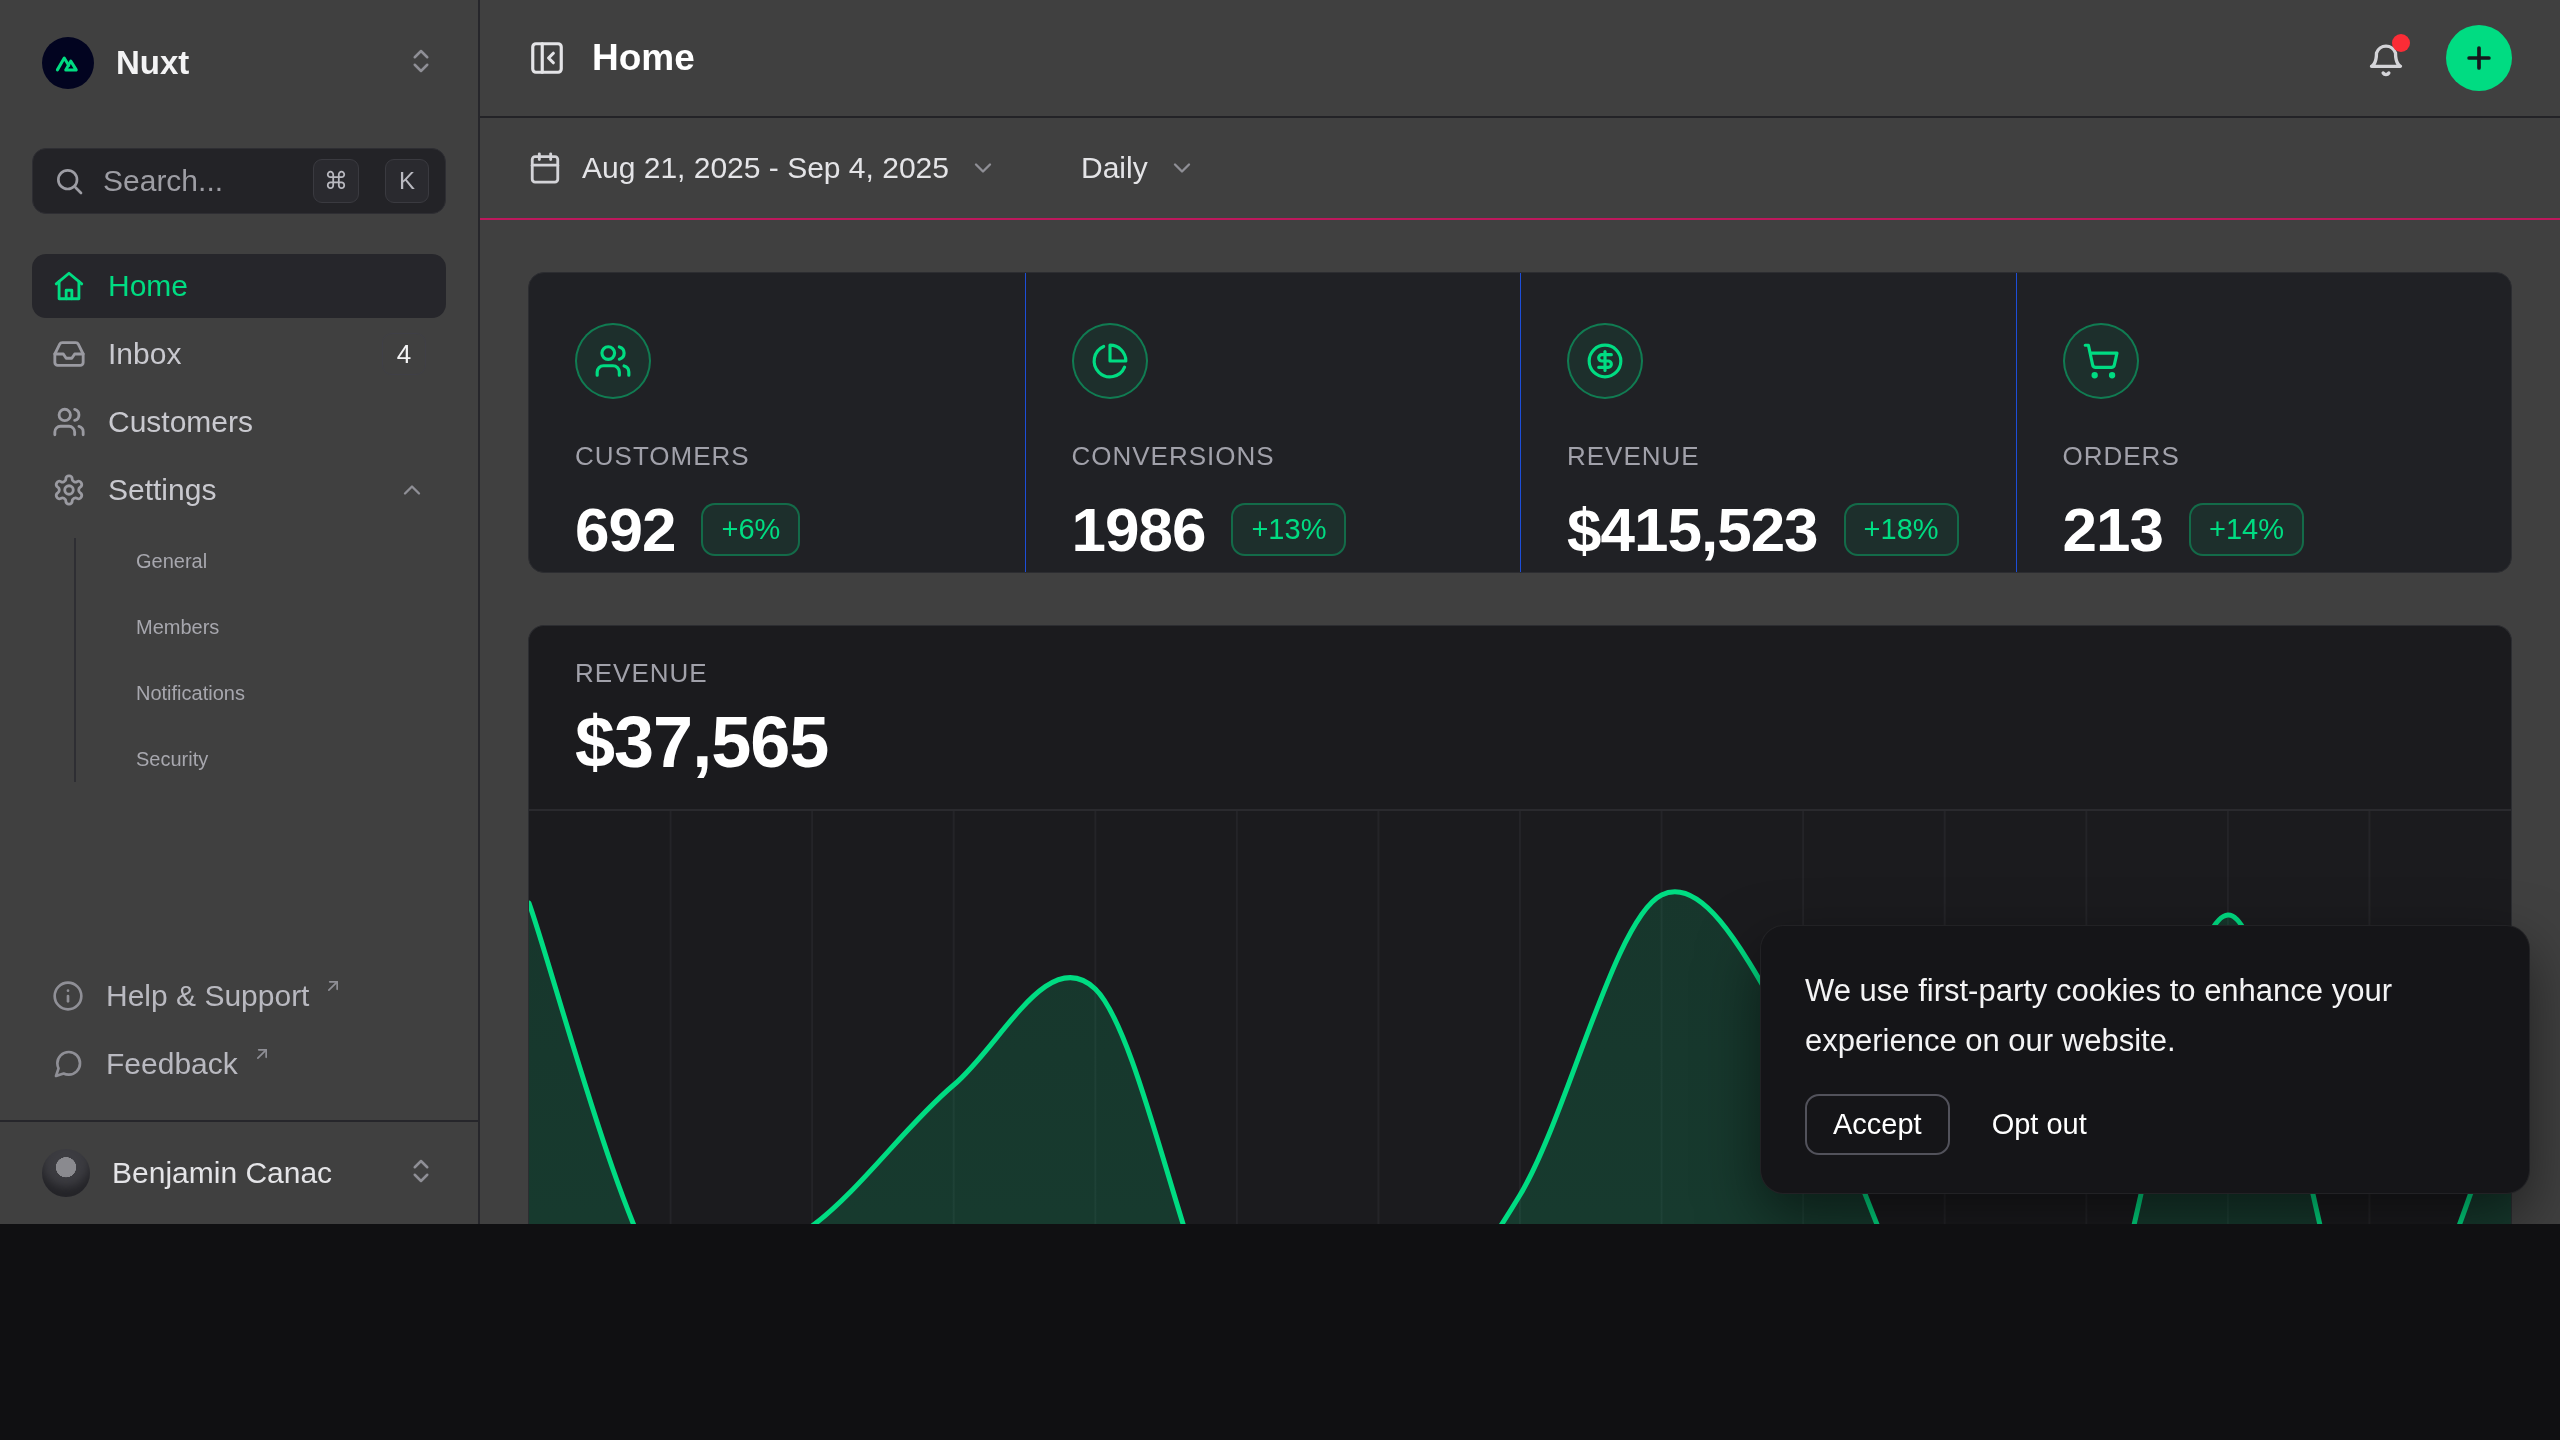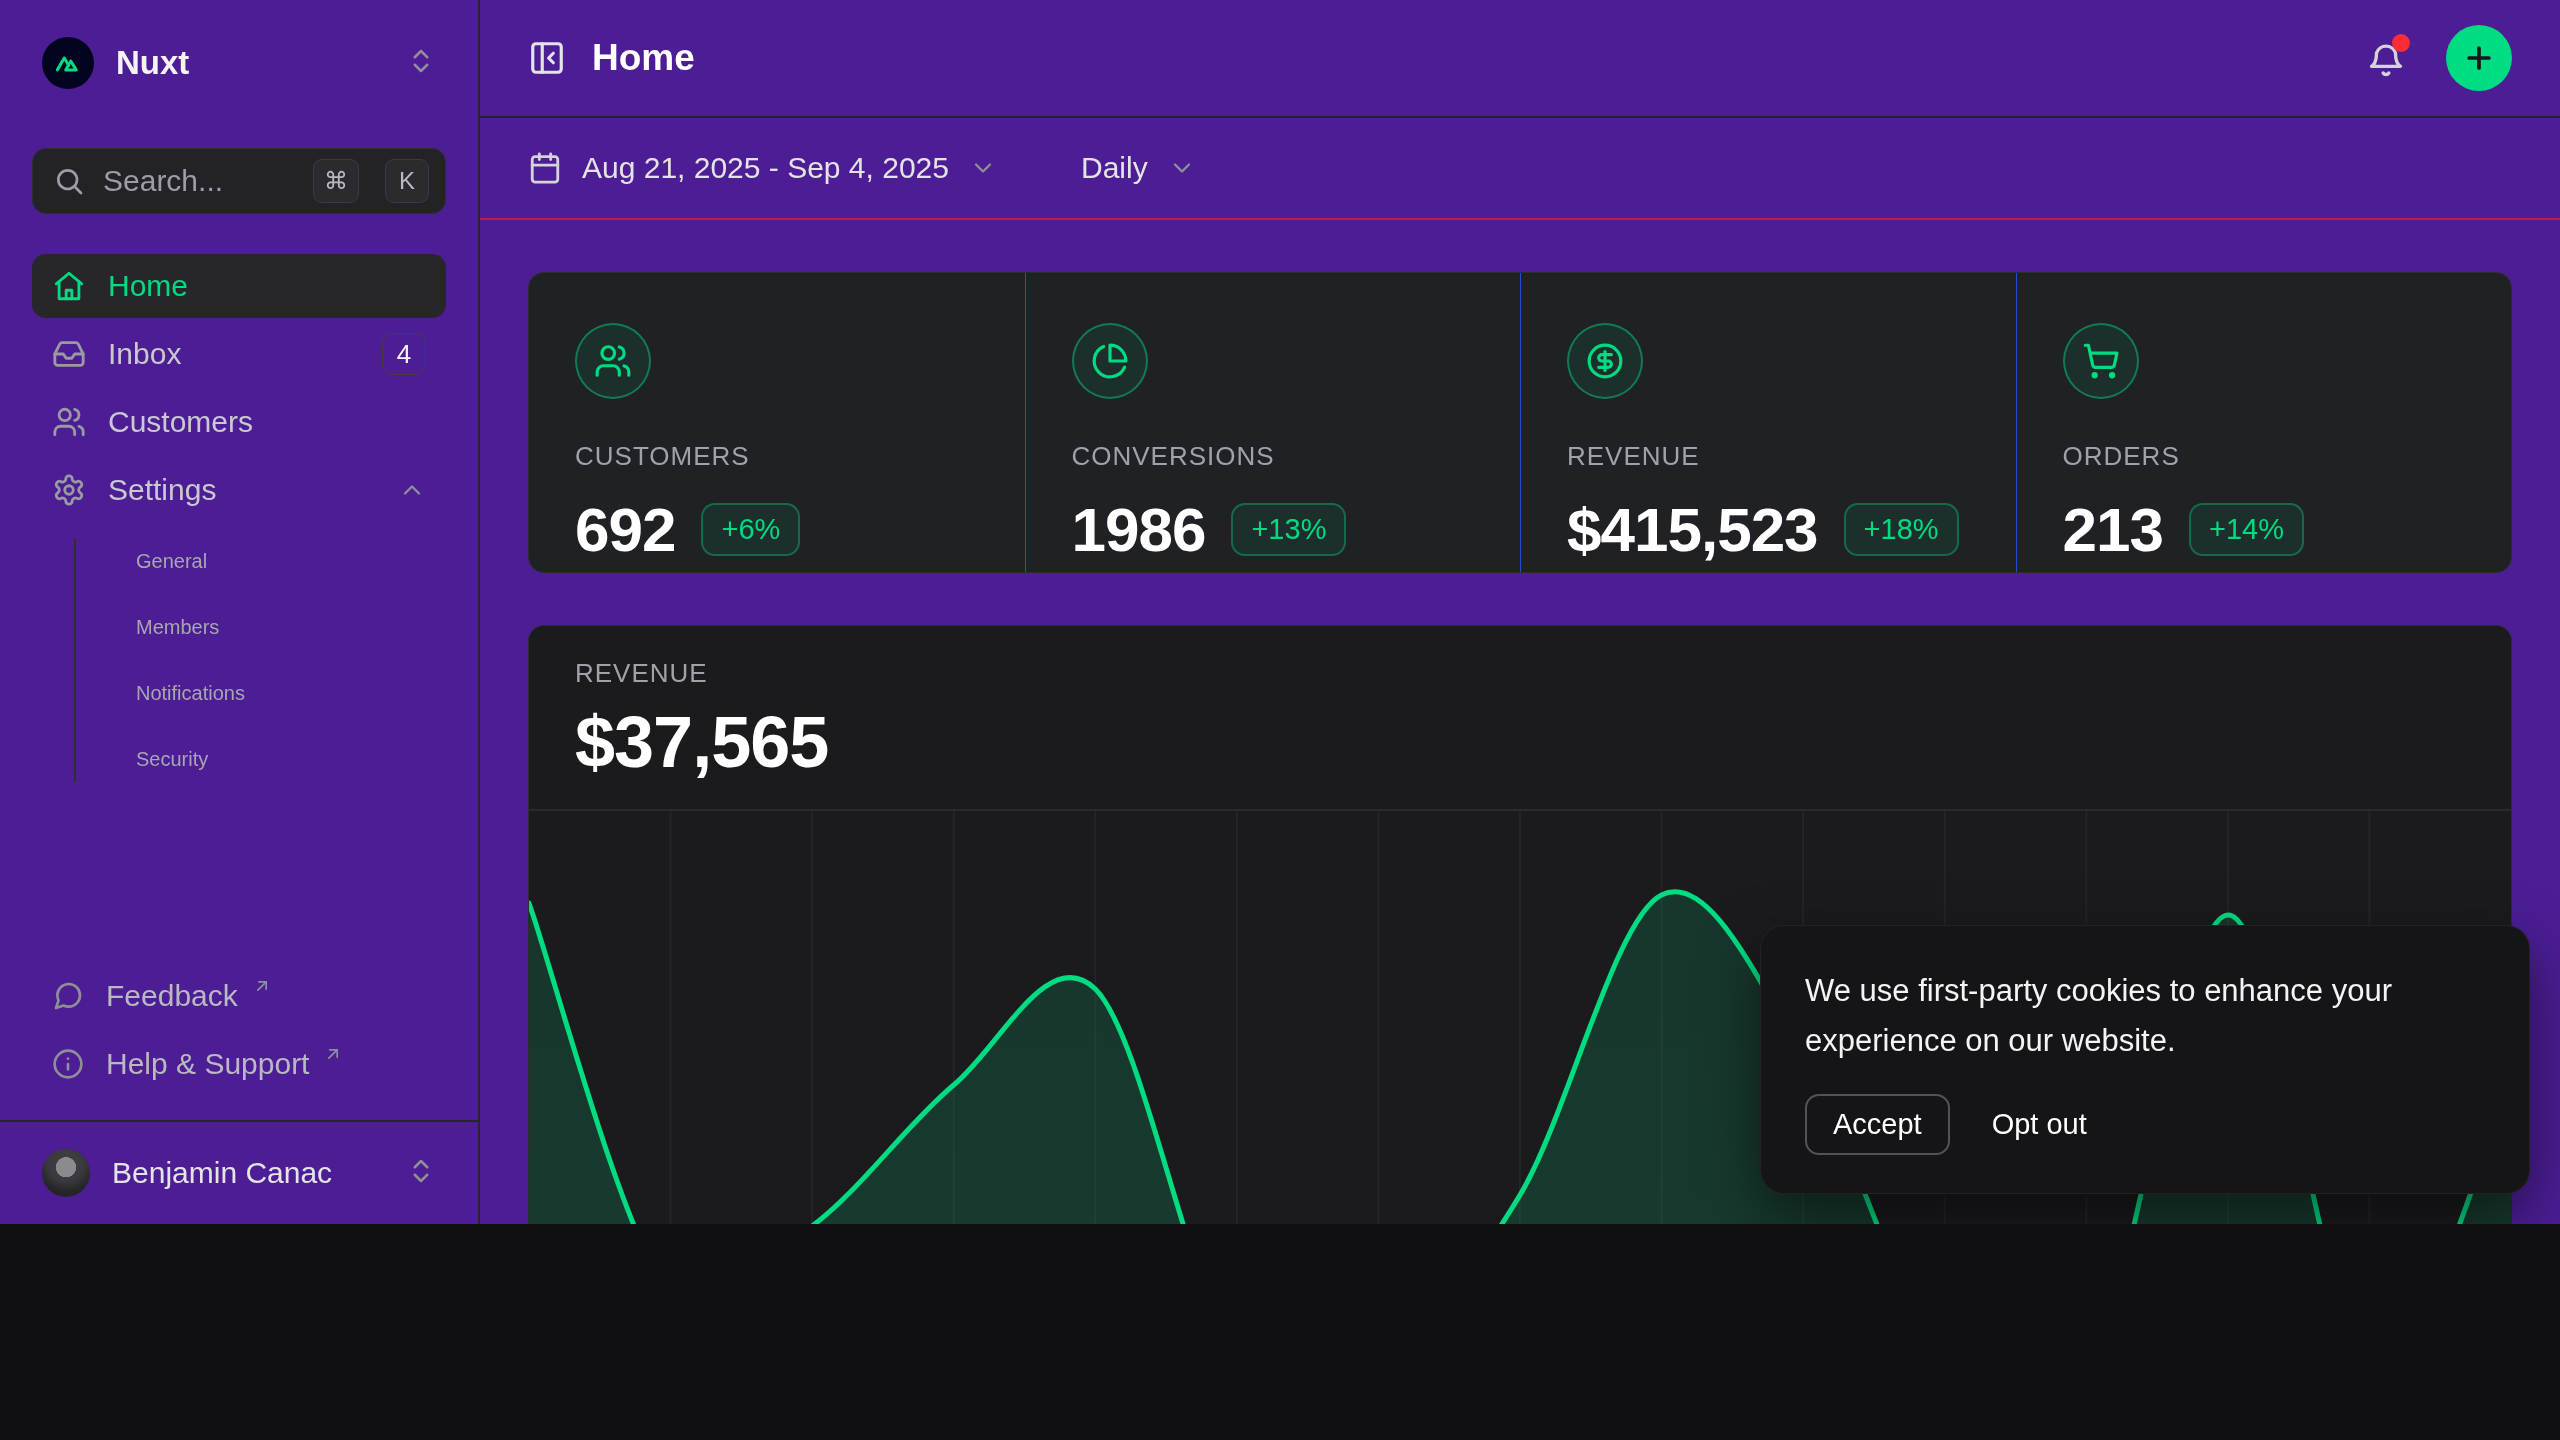--- a/index.html
+++ b/index.html
@@ -1,18 +1,18 @@
 <!DOCTYPE html>
 <html><head>
 <meta charset="utf-8">
 <style>
   * { margin:0; padding:0; box-sizing:border-box; }
   html,body { width:100%; height:100%; background:#101012; }
   body { font-family:"Liberation Sans","DejaVu Sans",sans-serif; color:#e4e4e7; overflow:hidden; }
-  #app { position:relative; width:2560px; height:1224px; background:#4c1d95; display:flex; overflow:hidden; }
+  #app { position:relative; width:2560px; height:1224px; background:#404040; display:flex; overflow:hidden; }
 
   
   .sidebar { width:480px; flex:0 0 480px; height:100%; border-right:2px solid #26262b; display:flex; flex-direction:column; padding:0 32px; }
   .ws-row { display:flex; align-items:center; gap:22px; margin-top:30px; height:66px; padding:0 10px; border-radius:14px; cursor:pointer; }
   .ws-logo { width:52px; height:52px; border-radius:50%; background:#020420; display:flex; align-items:center; justify-content:center; flex:0 0 52px; }
   .ws-name { font-size:33px; font-weight:600; color:#f4f4f5; flex:1; }
   .updown { color:#8f8f96; }
   .search { margin-top:52px; height:66px; background:#232327; border:1px solid #2e2e33; border-radius:14px; display:flex; align-items:center; padding:0 16px 0 20px; gap:18px; cursor:text; }
   .search-ph { color:#9d9da4; font-size:30px; flex:1; }
   .kbd { min-width:44px; height:44px; padding:0 10px; border:1px solid #3a3a40; background:#2a2a2f; border-radius:9px; display:flex; align-items:center; justify-content:center; font-size:24px; color:#b9b9c0; }
@@ -165,40 +165,40 @@
         <div class="sub-item">Security</div>
       </div>
     </nav>
 
     <div class="side-spacer"></div>
 
     <div class="side-links">
       <div class="side-link">
         <span class="ni-icon">
           <svg class="ic" width="32" height="32" viewBox="0 0 24 24">
-              <path d="M21 11.5a8.38 8.38 0 0 1-8.5 8.5 8.5 8.5 0 0 1-3.8-.9L3 21l1.9-5.7a8.38 8.38 0 0 1-.9-3.8 8.5 8.5 0 0 1 8.5-8.5 8.38 8.38 0 0 1 8.5 8.5z"></path>
-            </svg>
-        </span>
-        <span>Feedback</span>
+              <circle cx="12" cy="12" r="10"></circle>
+              <path d="M12 16v-4"></path>
+              <path d="M12 8h.01"></path>
+            </svg>
+        </span>
+        <span>Help &amp; Support</span>
         <span class="ext-arrow">
           <svg class="ic" width="20" height="20" viewBox="0 0 24 24">
               <path d="M7 17 17 7"></path>
               <path d="M8 7h9v9"></path>
             </svg>
         </span>
       </div>
       <div class="side-link">
         <span class="ni-icon">
           <svg class="ic" width="32" height="32" viewBox="0 0 24 24">
-              <circle cx="12" cy="12" r="10"></circle>
-              <path d="M12 16v-4"></path>
-              <path d="M12 8h.01"></path>
-            </svg>
-        </span>
-        <span>Help &amp; Support</span>
+              <path d="M21 11.5a8.38 8.38 0 0 1-8.5 8.5 8.5 8.5 0 0 1-3.8-.9L3 21l1.9-5.7a8.38 8.38 0 0 1-.9-3.8 8.5 8.5 0 0 1 8.5-8.5 8.38 8.38 0 0 1 8.5 8.5z"></path>
+            </svg>
+        </span>
+        <span>Feedback</span>
         <span class="ext-arrow">
           <svg class="ic" width="20" height="20" viewBox="0 0 24 24">
               <path d="M7 17 17 7"></path>
               <path d="M8 7h9v9"></path>
             </svg>
         </span>
       </div>
     </div>
 
     <div class="user-sec">

